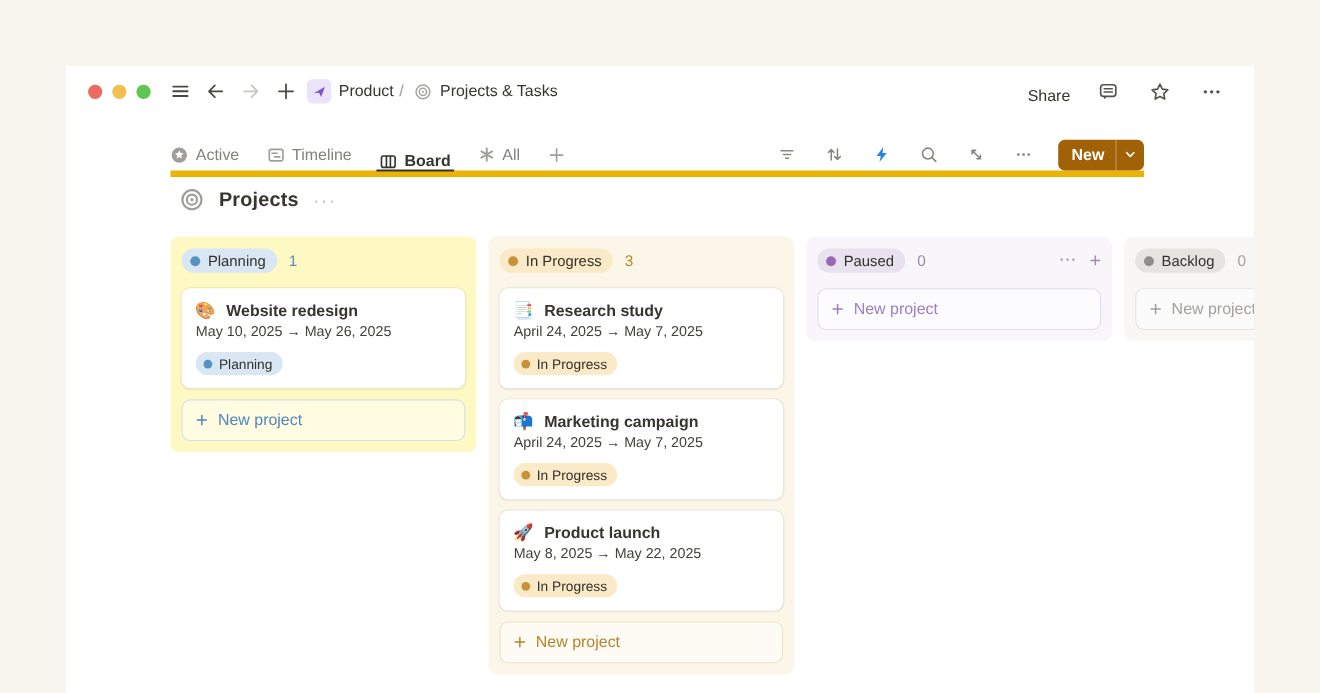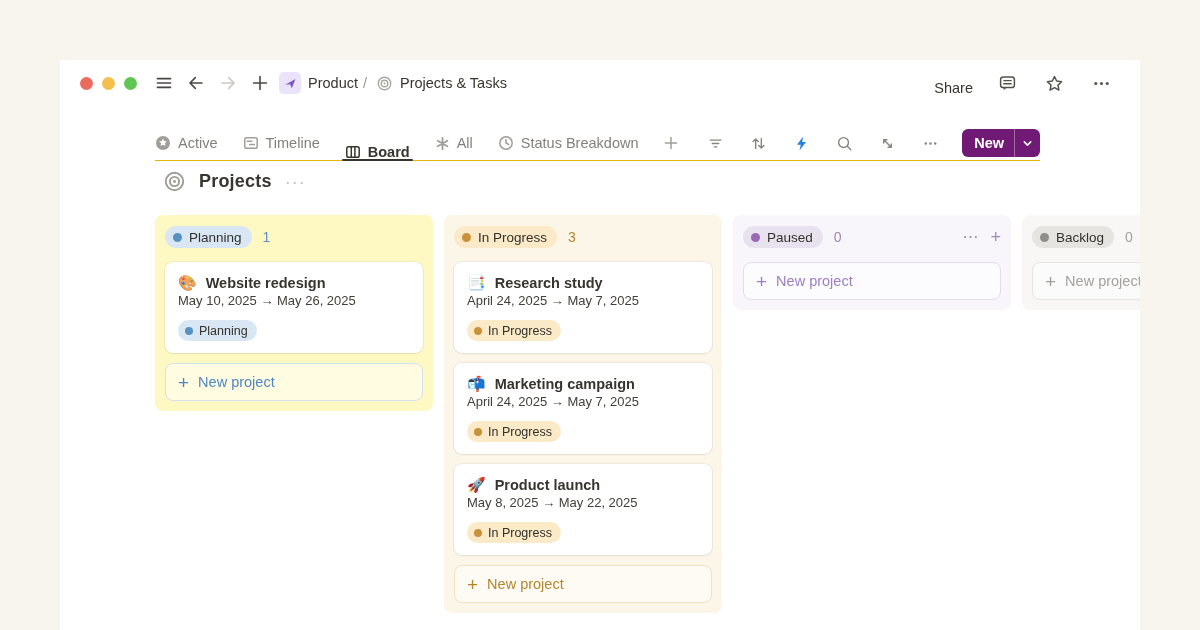--- a/index.html
+++ b/index.html
@@ -30,21 +30,21 @@
     display:inline-flex; align-items:center; justify-content:center; margin:0 7px 0 6px; }
   .crumb-text { font-size:14.5px; color:#37352f; }
   .crumb-sep { font-size:14.5px; color:#9b9a97; margin:0 7px 0 5px; }
   .crumb-icon { margin:0 7px 0 2px; display:inline-flex; }
   .tb-right { margin-left:auto; display:flex; align-items:flex-end; gap:21px; }
   .share-lbl { font-size:14.5px; color:#37352f; }
 
   
   .toolbar {
     position:absolute; left:95px; top:66px; width:885px; height:35px;
-    display:flex; align-items:center; border-bottom:1px solid #eab308;
+    display:flex; align-items:center; border-bottom:6px solid #eab308;
   }
   .tabs { display:flex; align-items:center; gap:25px; height:100%; }
   .tab { display:flex; align-items:center; gap:7px; font-size:14.5px;
     color:#83817d; height:100%; position:relative; cursor:default; }
   .tab.active { color:#37352f; font-weight:700;align-items:flex-end; }
   .tab.active::after { content:""; position:absolute; left:-3px; right:-3px;
     bottom:-1px; height:2.5px; background:#37352f; border-radius:1px; }
   .toolbar-right { margin-left:auto; display:flex; align-items:center; gap:17px; }
   .new-btn { display:flex; align-items:center; height:28px; border-radius:6px;
     overflow:hidden; color:#fff; margin-left:2px; }
@@ -190,27 +190,20 @@
           </svg>
         <span>Board</span>
       </span>
       <span class="tab">
         <svg width="15" height="15" viewBox="0 0 16 16">
             <path d="M8 2v12M2.8 5l10.4 6M13.2 5 2.8 11" stroke="#a09e99" stroke-width="1.9" stroke-linecap="round" fill="none"></path>
           </svg>
         <span>All</span>
       </span>
       <span class="tab">
-        <svg width="16" height="16" viewBox="0 0 16 16" fill="none">
-            <circle cx="8" cy="8" r="6.2" stroke="#a09e99" stroke-width="1.5"></circle>
-            <path d="M8 4.6V8l2.7 1.5" stroke="#a09e99" stroke-width="1.5" stroke-linecap="round"></path>
-          </svg>
-        <span>Status Breakdown</span>
-      </span>
-      <span class="tab">
         <svg width="16" height="16" viewBox="0 0 16 16">
             <path d="M8 2.4v11.2M2.4 8h11.2" stroke="#a09e99" stroke-width="1.5" stroke-linecap="round" fill="none"></path>
           </svg>
       </span>
     </div>
 
     <div class="toolbar-right">
       <span class="icon-btn">
         <svg width="17" height="17" viewBox="0 0 18 18">
             <path d="M3.4 5.4h11.2M5.6 9h6.8M7.6 12.6h2.8" stroke="#87857f" stroke-width="1.5" stroke-linecap="round" fill="none"></path>
@@ -237,21 +230,21 @@
             <path d="m5 5 8 8M5 8.4V5h3.4M9.6 13H13V9.6" stroke="#87857f" stroke-width="1.5" stroke-linecap="round" stroke-linejoin="round"></path>
           </svg>
       </span>
       <span class="icon-btn">
         <svg width="17" height="17" viewBox="0 0 18 18">
             <circle cx="4" cy="9" r="1.3" fill="#87857f"></circle>
             <circle cx="9" cy="9" r="1.3" fill="#87857f"></circle>
             <circle cx="14" cy="9" r="1.3" fill="#87857f"></circle>
           </svg>
       </span>
-      <span class="new-btn" id="new-btn" style="background: #701a75;">
+      <span class="new-btn" id="new-btn" style="background: #a16207;">
         <span class="new-main">New</span>
         <span class="new-arrow">
           <svg width="11" height="11" viewBox="0 0 12 12" fill="none">
               <path d="m2.5 4.2 3.5 3.6 3.5-3.6" stroke="#fff" stroke-width="1.7" stroke-linecap="round" stroke-linejoin="round"></path>
             </svg>
         </span>
       </span>
     </div>
   </div>
 

